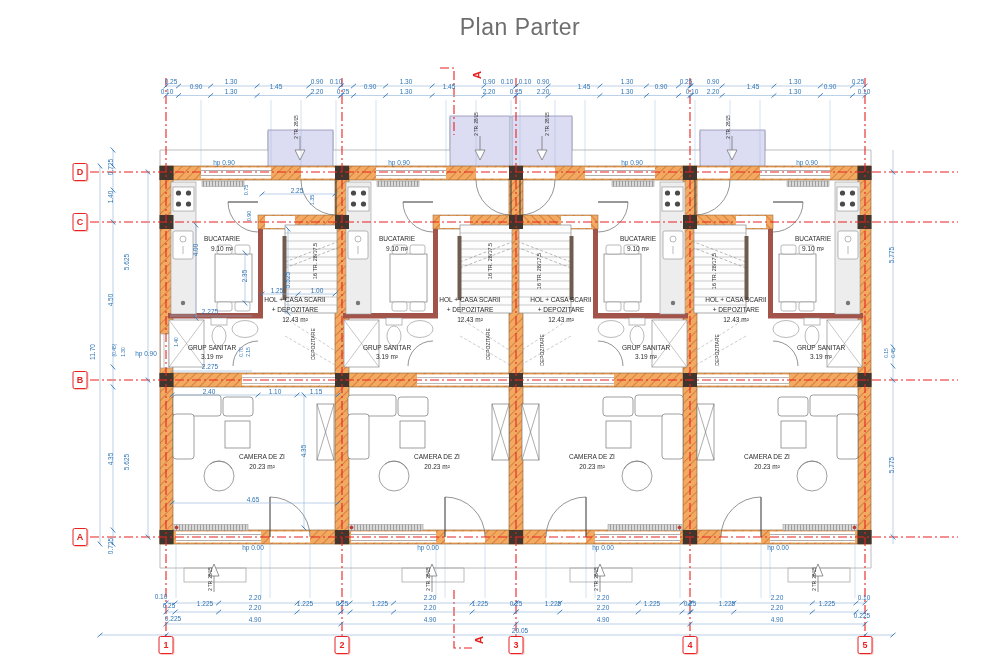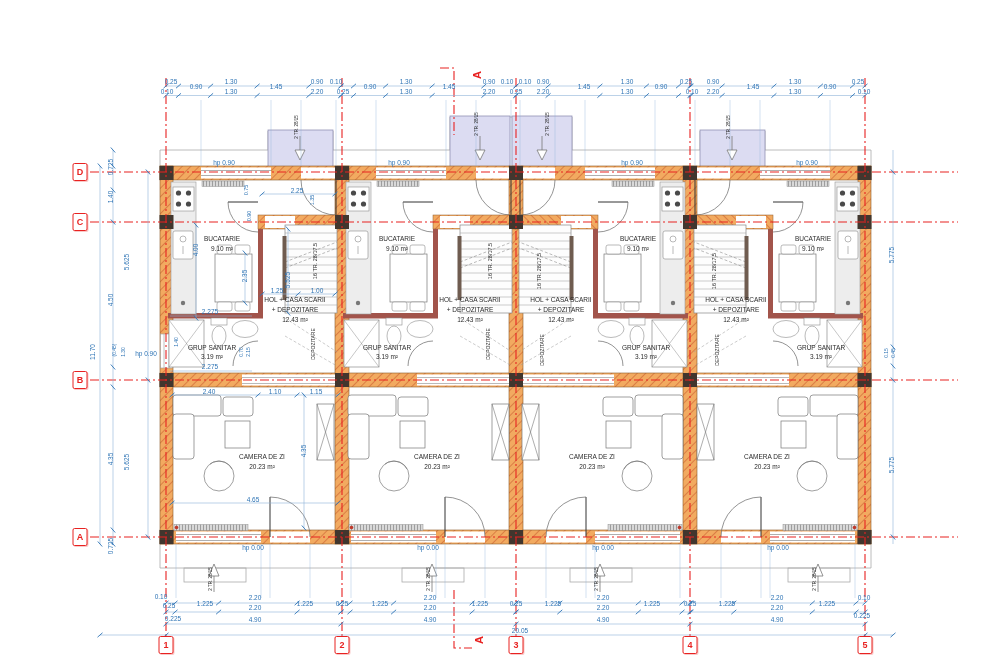--- a/index.html
+++ b/index.html
@@ -596,20 +596,21 @@
         <path d="M332.5,296.2 L337.5,291.8" stroke="#2e74b5" stroke-width="0.9" fill="none"></path>
         <path d="M169.5,397.2 L174.5,392.8" stroke="#2e74b5" stroke-width="0.9" fill="none"></path>
         <path d="M255.5,397.2 L260.5,392.8" stroke="#2e74b5" stroke-width="0.9" fill="none"></path>
         <path d="M294.5,397.2 L299.5,392.8" stroke="#2e74b5" stroke-width="0.9" fill="none"></path>
         <path d="M335.5,397.2 L340.5,392.8" stroke="#2e74b5" stroke-width="0.9" fill="none"></path>
         <path d="M169.5,505.2 L174.5,500.8" stroke="#2e74b5" stroke-width="0.9" fill="none"></path>
         <path d="M335.5,505.2 L340.5,500.8" stroke="#2e74b5" stroke-width="0.9" fill="none"></path>
       </g>
   </svg>
 
+  <div id="title">Plan Parter</div>
   <div id="bubbles">
       <div class="bub" style="left: 80px; top: 172px;">D</div>
       <div class="bub" style="left: 80px; top: 222px;">C</div>
       <div class="bub" style="left: 80px; top: 380px;">B</div>
       <div class="bub" style="left: 80px; top: 537px;">A</div>
       <div class="bub" style="left: 166px; top: 645px;">1</div>
       <div class="bub" style="left: 342px; top: 645px;">2</div>
       <div class="bub" style="left: 516px; top: 645px;">3</div>
       <div class="bub" style="left: 690px; top: 645px;">4</div>
       <div class="bub" style="left: 865px; top: 645px;">5</div>

